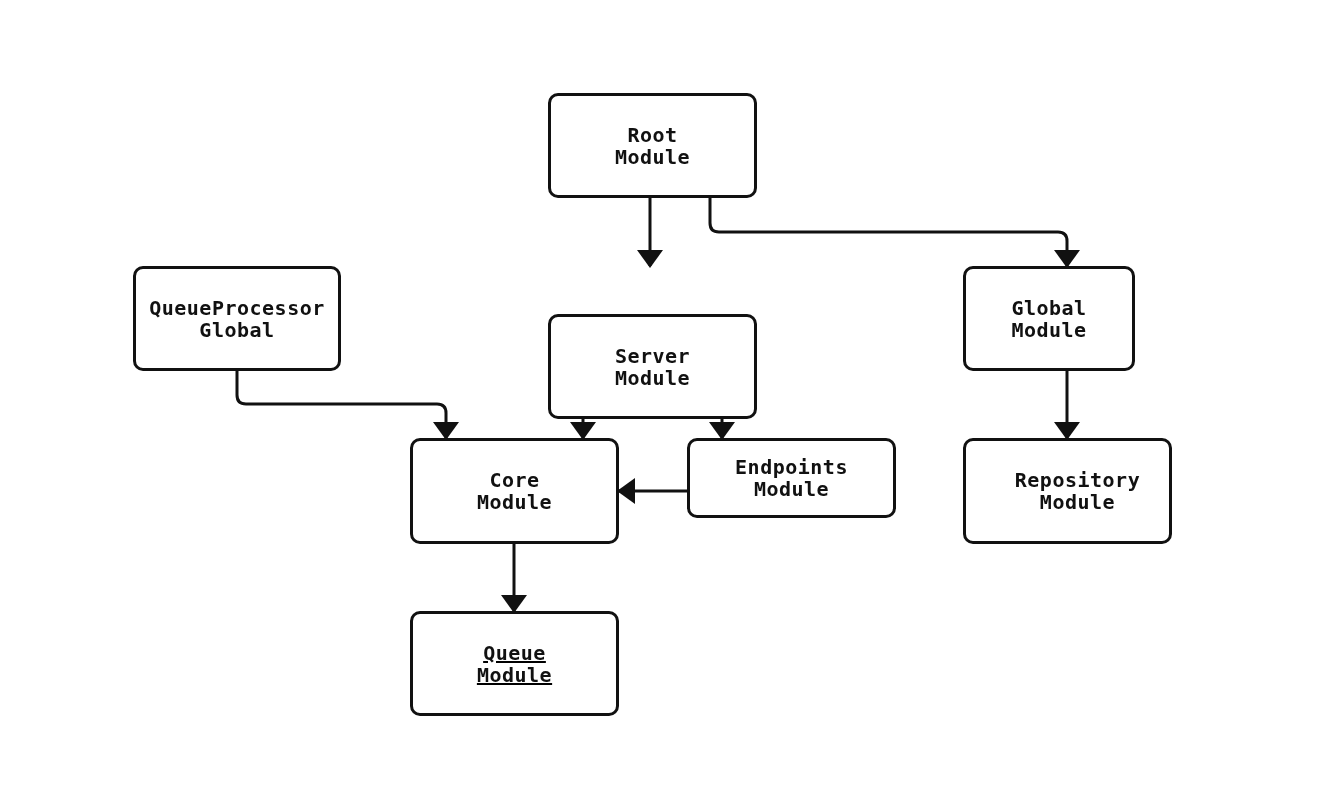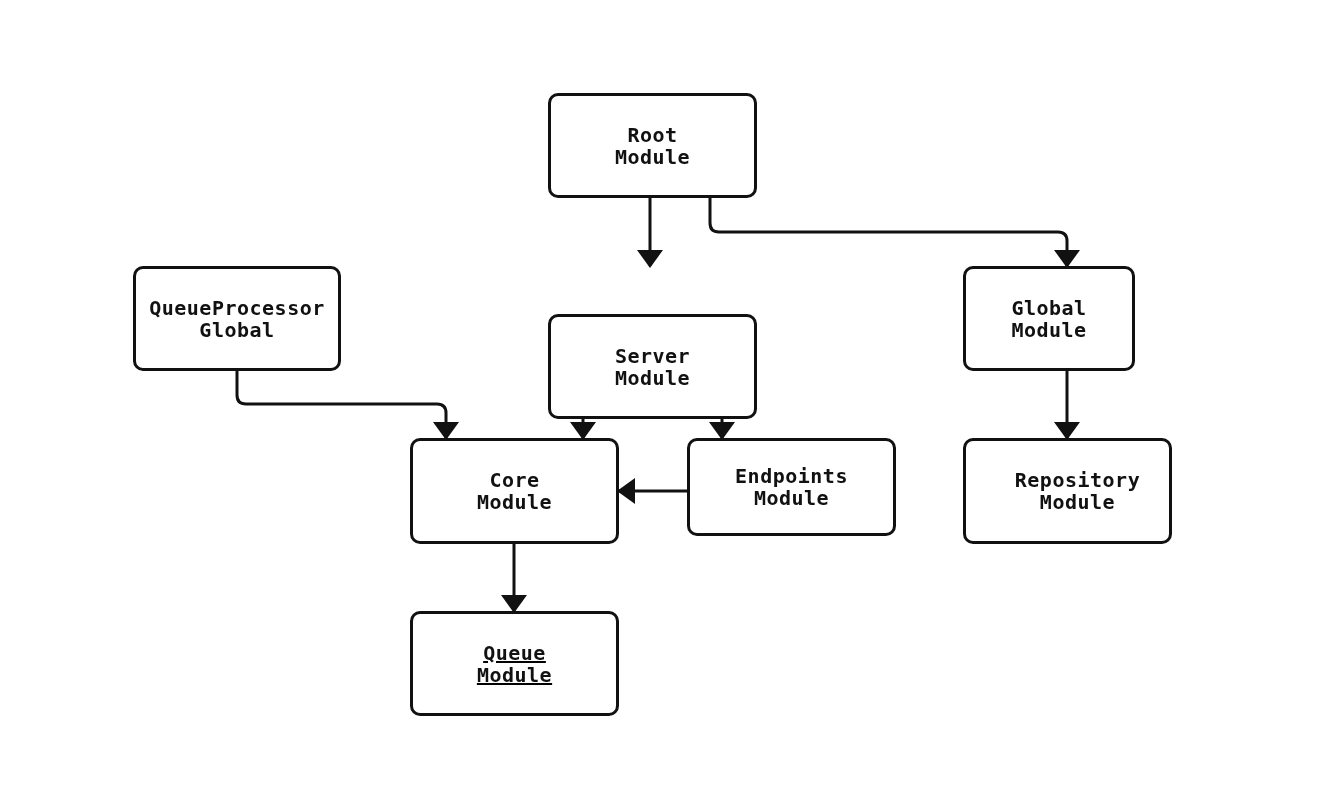--- a/index.html
+++ b/index.html
@@ -78,21 +78,21 @@
 Module</span>
     </div>
     <div class="node" style="left: 963px; top: 266px; width: 172px; height: 105px;">
       <span class="node-label">Global
 Module</span>
     </div>
     <div class="node" style="left: 410px; top: 438px; width: 209px; height: 106px;">
       <span class="node-label">Core
 Module</span>
     </div>
-    <div class="node" style="left: 687px; top: 438px; width: 209px; height: 98px;">
+    <div class="node" style="left: 687px; top: 438px; width: 209px; height: 80px;">
       <span class="node-label">Endpoints
 Module</span>
     </div>
     <div class="node" style="left: 963px; top: 438px; width: 209px; height: 106px; padding-left: 20px;">
       <span class="node-label">Repository
 Module</span>
     </div>
     <div class="node" style="left: 410px; top: 611px; width: 209px; height: 105px; text-decoration: underline;">
       <span class="node-label">Queue
 Module</span>

